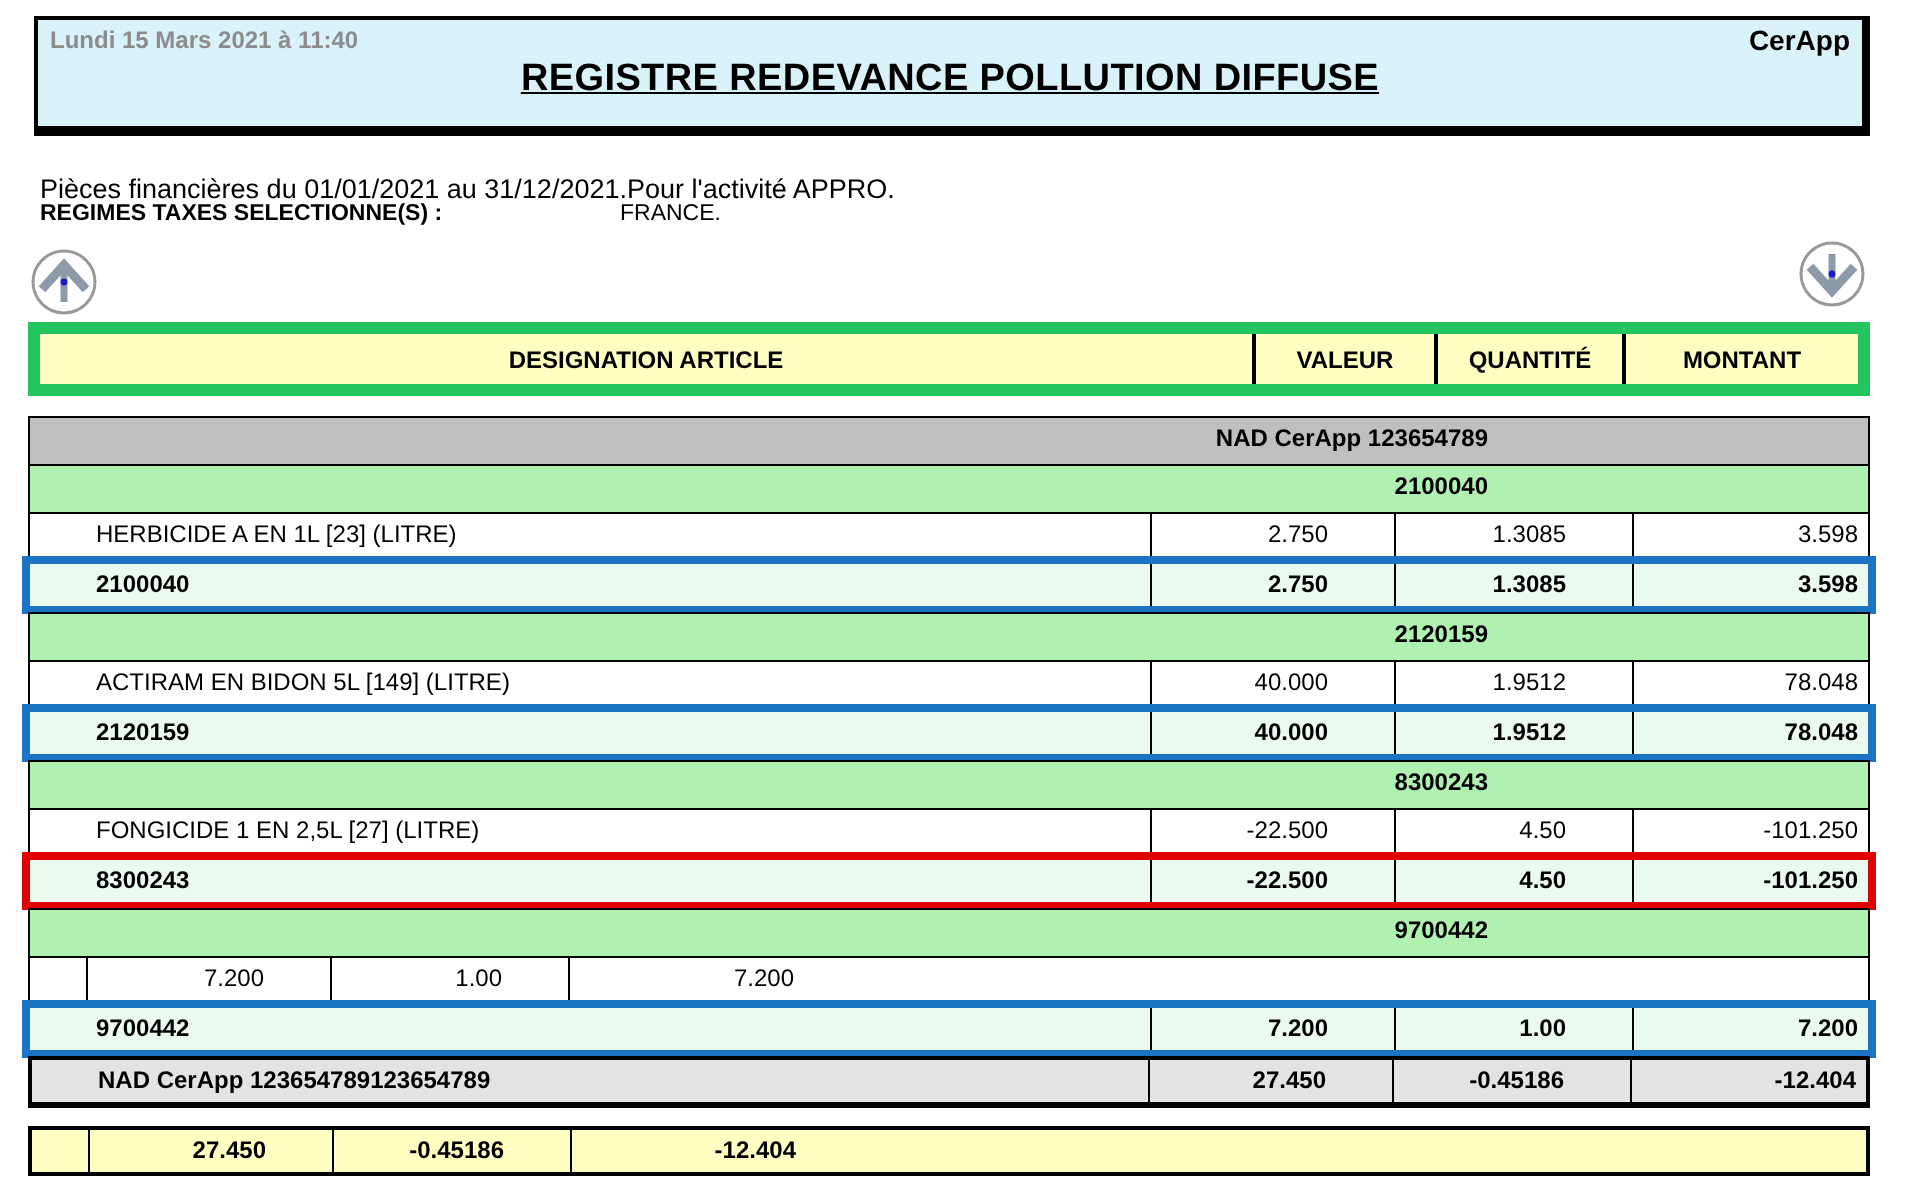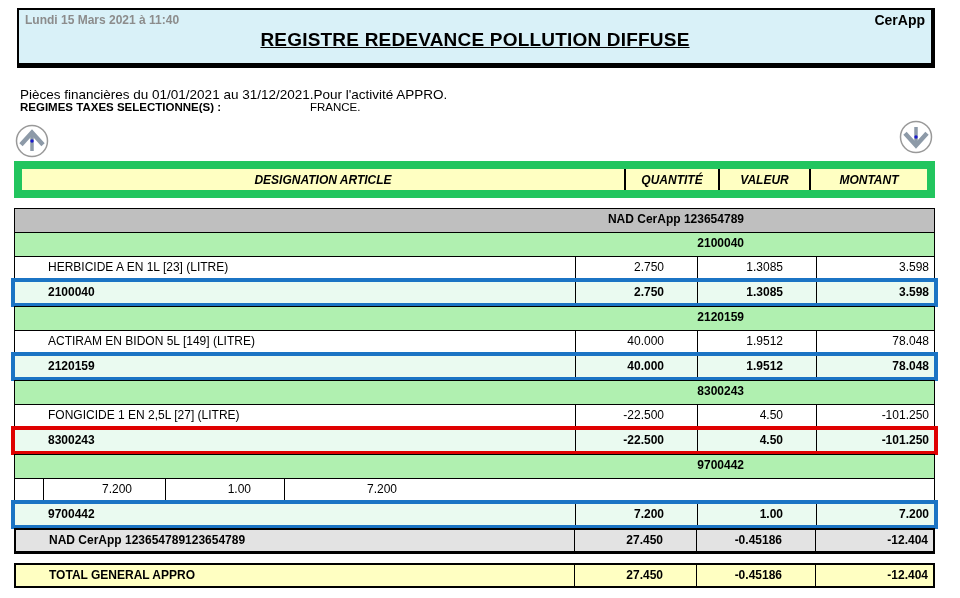--- a/index.html
+++ b/index.html
@@ -23,21 +23,21 @@
   .regimes-line{position:absolute;left:20px;top:101px;font-size:11.5px;font-weight:bold;}
   .regimes-value{position:absolute;left:310px;top:101px;font-size:11.5px;font-weight:normal;}
 
   
   .nav-btn{position:absolute;width:34px;height:34px;padding:0;border:none;background:transparent;cursor:pointer;}
   .nav-up{left:15px;top:124px;}
   .nav-down{left:899px;top:120px;}
 
   
   .rtable{position:absolute;left:14px;top:161px;width:921px;font-size:12px;}
-  .thead{display:flex;box-sizing:border-box;background:var(--yellow);border:8px solid #22c55e;height:37px;font-weight:bold;font-style:italic;}
+  .thead{display:flex;box-sizing:border-box;background:var(--yellow);border:6px solid #22c55e;height:37px;font-weight:bold;}
   .thead .hcell{display:flex;align-items:center;justify-content:center;box-sizing:border-box;}
   .h-des{flex:1;}
   .h-qty{width:94px;border-left:2px solid #000;}
   .h-val{width:91px;border-left:2px solid #000;}
   .h-amt{width:118px;border-left:2px solid #000;}
 
   .tbody{margin-top:11px;}
   .trow{display:flex;box-sizing:border-box;border:1px solid #000;margin-top:-1px;background:#fff;min-height:22px;align-items:stretch;}
   .cell{padding:2px 5px;line-height:17px;box-sizing:border-box;white-space:nowrap;overflow:hidden;margin-left:28px;}
   .c-des{flex:1;text-align:left;}
@@ -92,22 +92,22 @@
         <path d="M7.5 15 L17 25.5 L26.5 15" fill="none" stroke="#8d9aa8" stroke-width="4.5" stroke-linecap="square"></path>
         <line x1="17" y1="7" x2="17" y2="22" stroke="#8d9aa8" stroke-width="3.5"></line>
         <circle cx="17" cy="17" r="1.7" fill="#1a1acc"></circle>
       </svg>
     </span>
   </button>
 
   <div class="rtable">
     <div class="thead">
       <div class="hcell h-des">DESIGNATION ARTICLE</div>
+      <div class="hcell h-val">VALEUR</div>
       <div class="hcell h-qty">QUANTITÉ</div>
-      <div class="hcell h-val">VALEUR</div>
       <div class="hcell h-amt">MONTANT</div>
     </div>
     <div class="tbody">
         <div class="trow band-gray">
           <div class="band-cell">NAD CerApp 123654789</div>
         </div>
         <div class="trow band-green">
           <div class="band-cell">2100040</div>
         </div>
         <div class="trow item">
@@ -167,21 +167,20 @@
           <div class="cell c-amt">7.200</div>
         </div>
         <div class="trow total-gray">
           <div class="cell c-des">NAD CerApp 123654789123654789</div>
           <div class="cell c-qty">27.450</div>
           <div class="cell c-val">-0.45186</div>
           <div class="cell c-amt">-12.404</div>
         </div>
         <div class="row-gap"></div>
         <div class="trow total-yellow">
-          <div class="cell c-des">TOTAL GENERAL APPRO</div>
           <div class="cell c-qty">27.450</div>
           <div class="cell c-val">-0.45186</div>
           <div class="cell c-amt">-12.404</div>
         </div>
       </div>
   </div>
 
 </div>
 
 </body></html>

